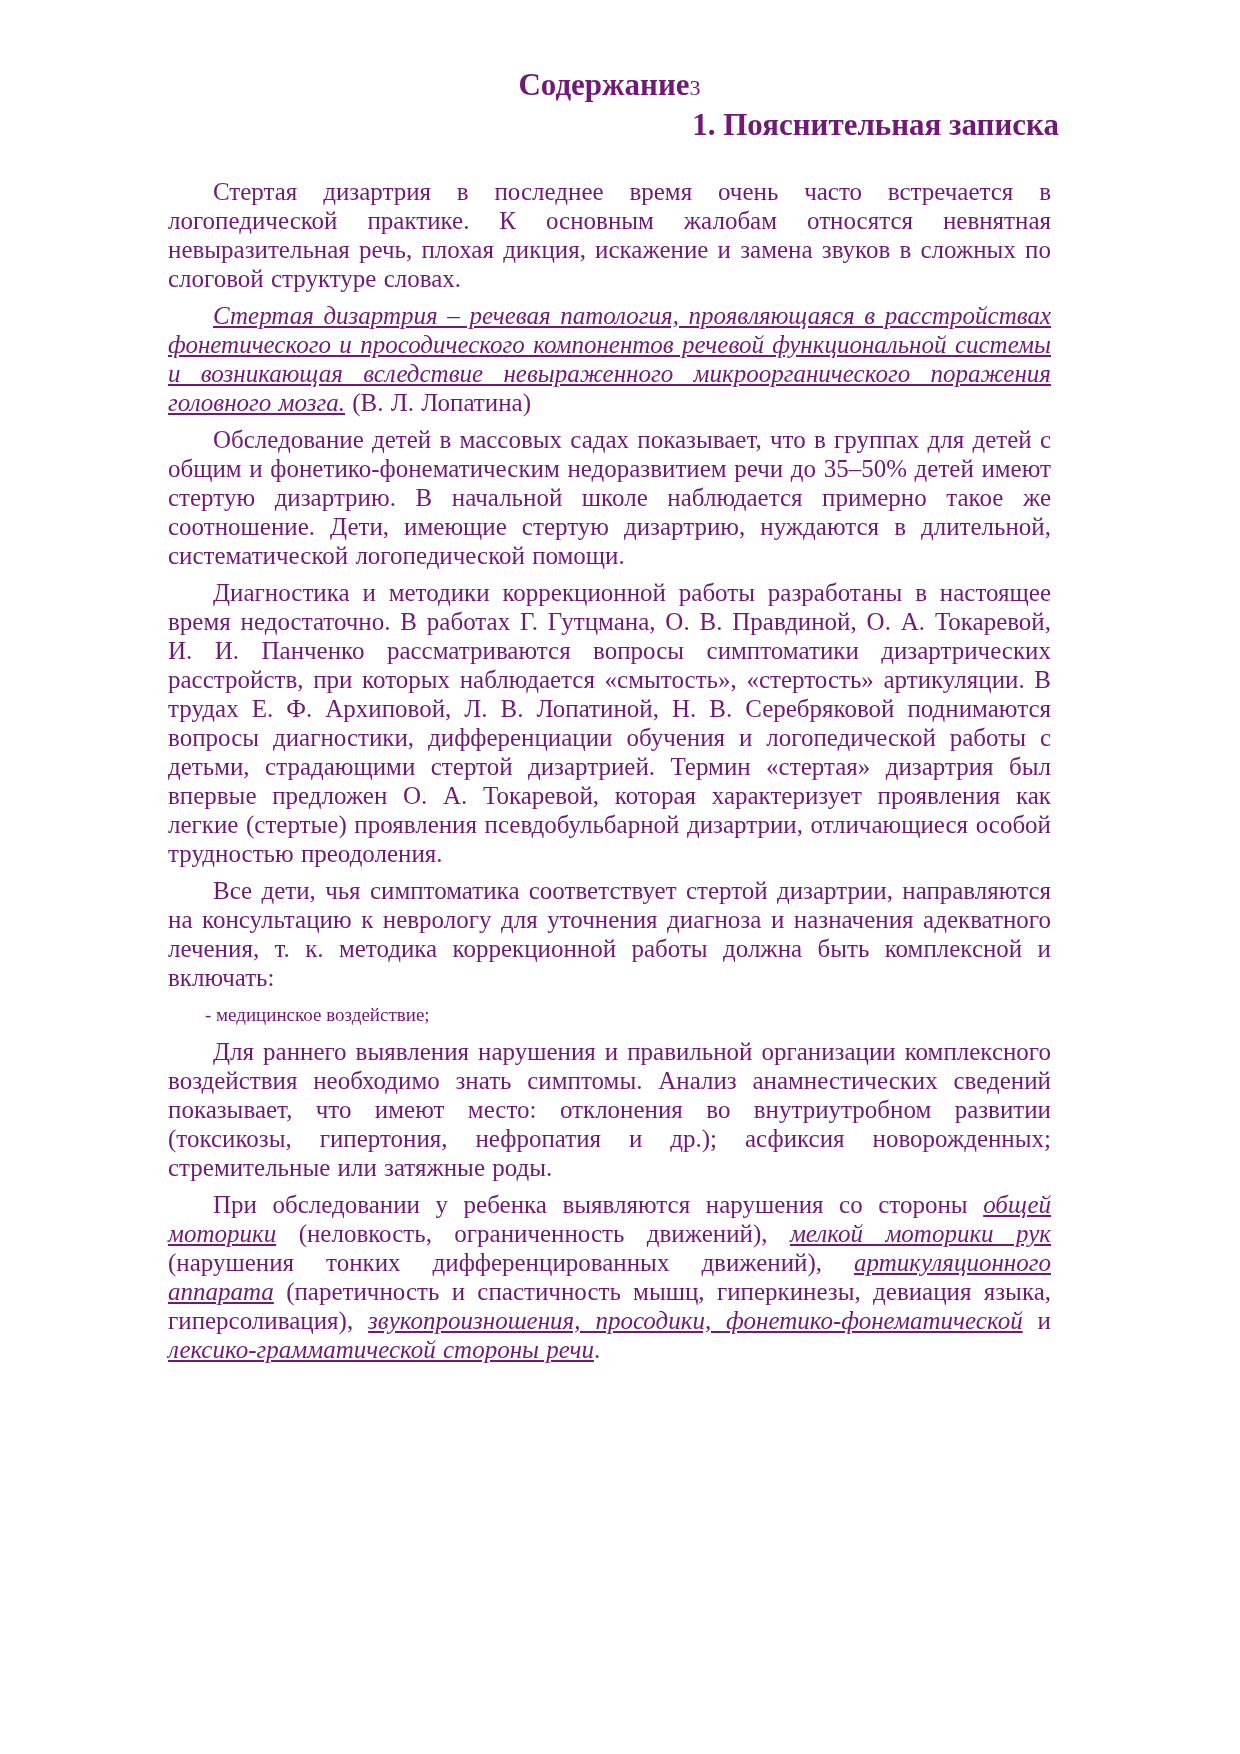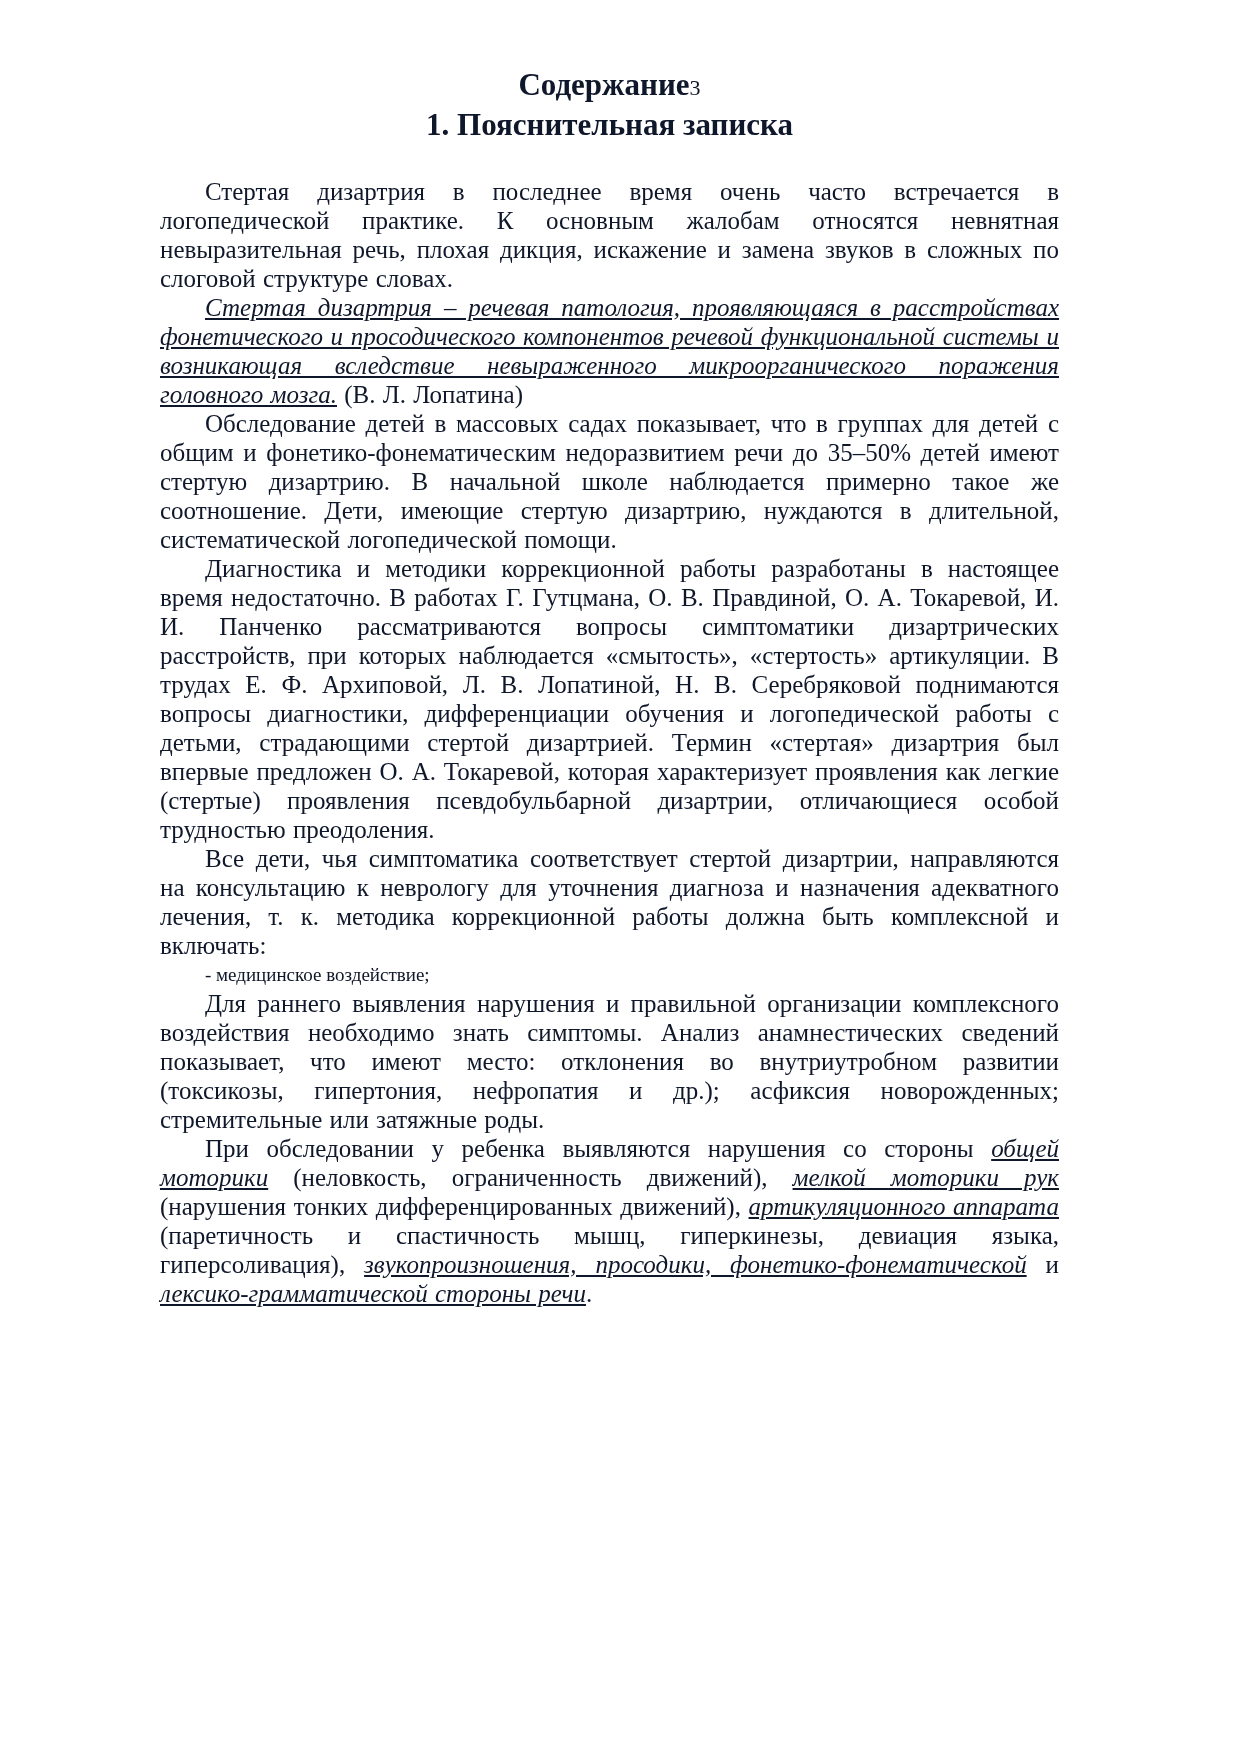--- a/index.html
+++ b/index.html
@@ -8,41 +8,42 @@
     background: #ffffff;
   }
   .page {
     position: relative;
     width: 1240px;
     height: 1754px;
     background: #ffffff;
     box-sizing: border-box;
     padding: 66px 181px 0 160px;
     font-family: "Liberation Serif", "DejaVu Serif", serif;
-    color: #0f172a;
+    color: #701a75;
     overflow: hidden;
   }
   .doc-heading {
     text-align: center;
     font-weight: bold;
     font-size: 31px;
     line-height: 37px;
     margin: 0;
   }
   .doc-heading.subtitle {
     margin-bottom: 34px;
+    text-align: right;
   }
   .title-num {
     font-weight: normal;
     font-size: 22px;
   }
   .body-p {
     font-size: 25px;
     line-height: 29px;
-    margin: 0;
+    margin: 8px;
     text-align: justify;
     text-indent: 45px;
     word-spacing: 1px;
   }
   .list-p {
     font-size: 19px;
     line-height: 29px;
     margin: 0;
     text-align: left;
     text-indent: 45px;

